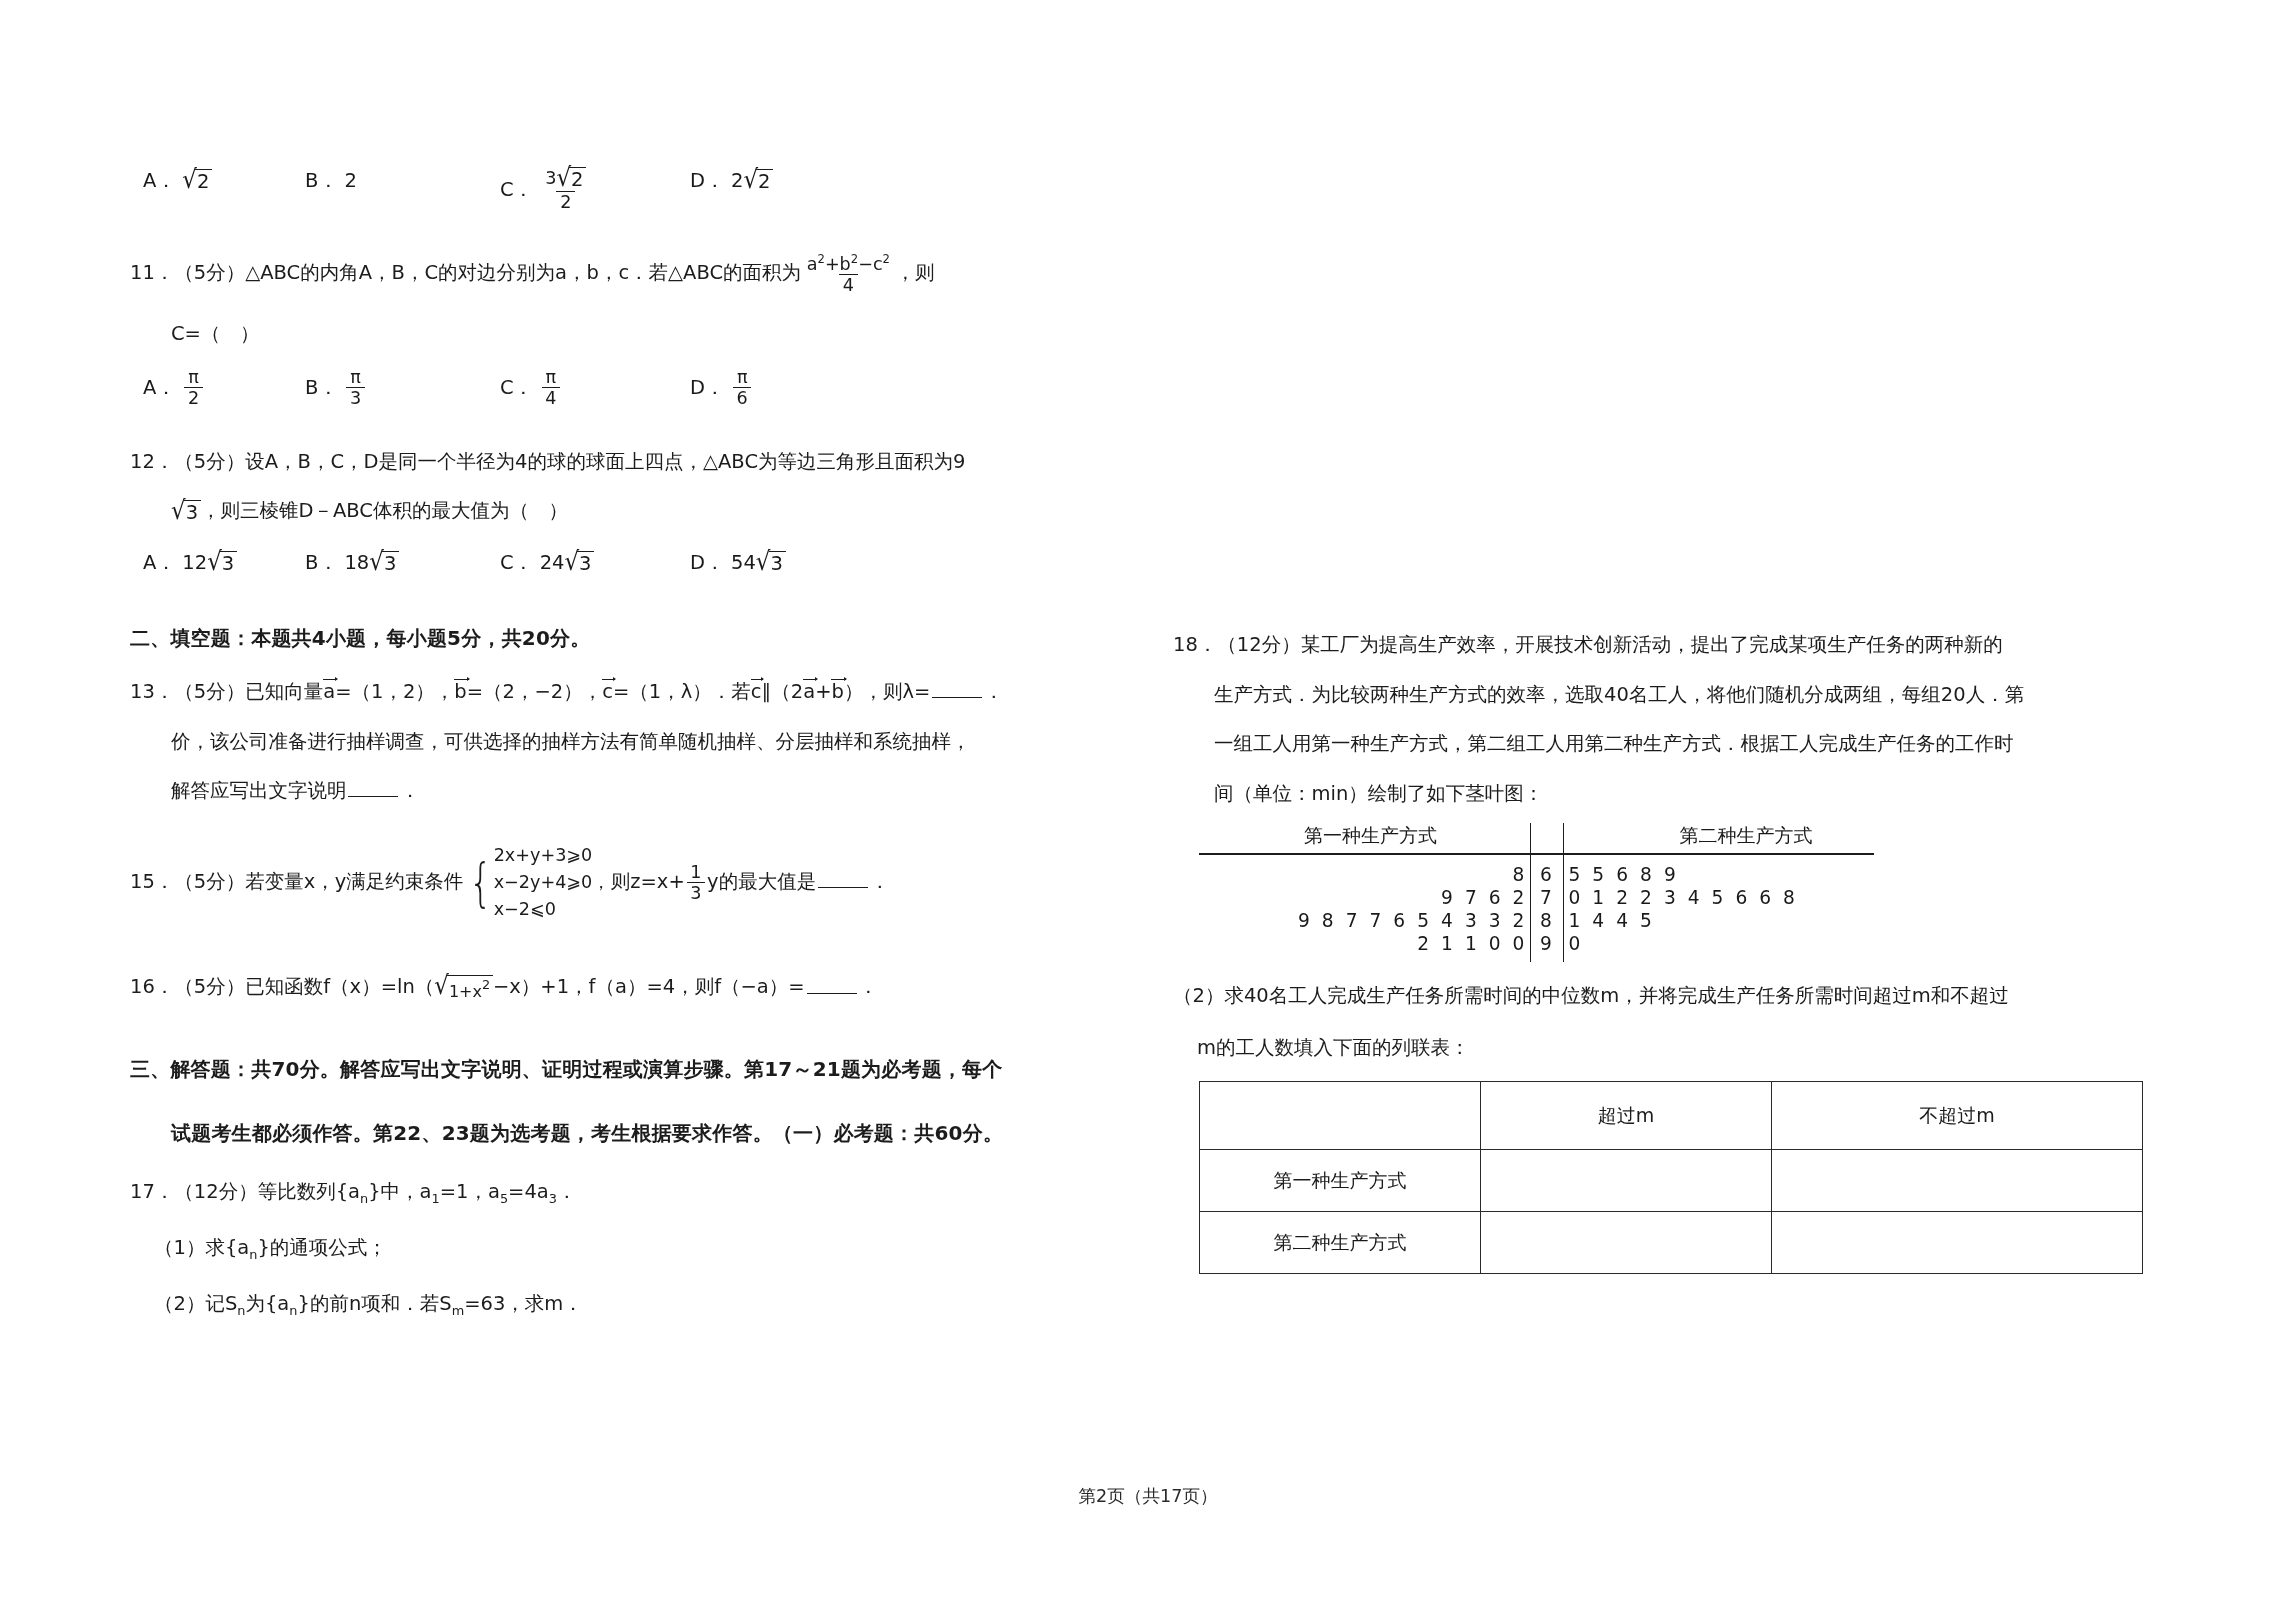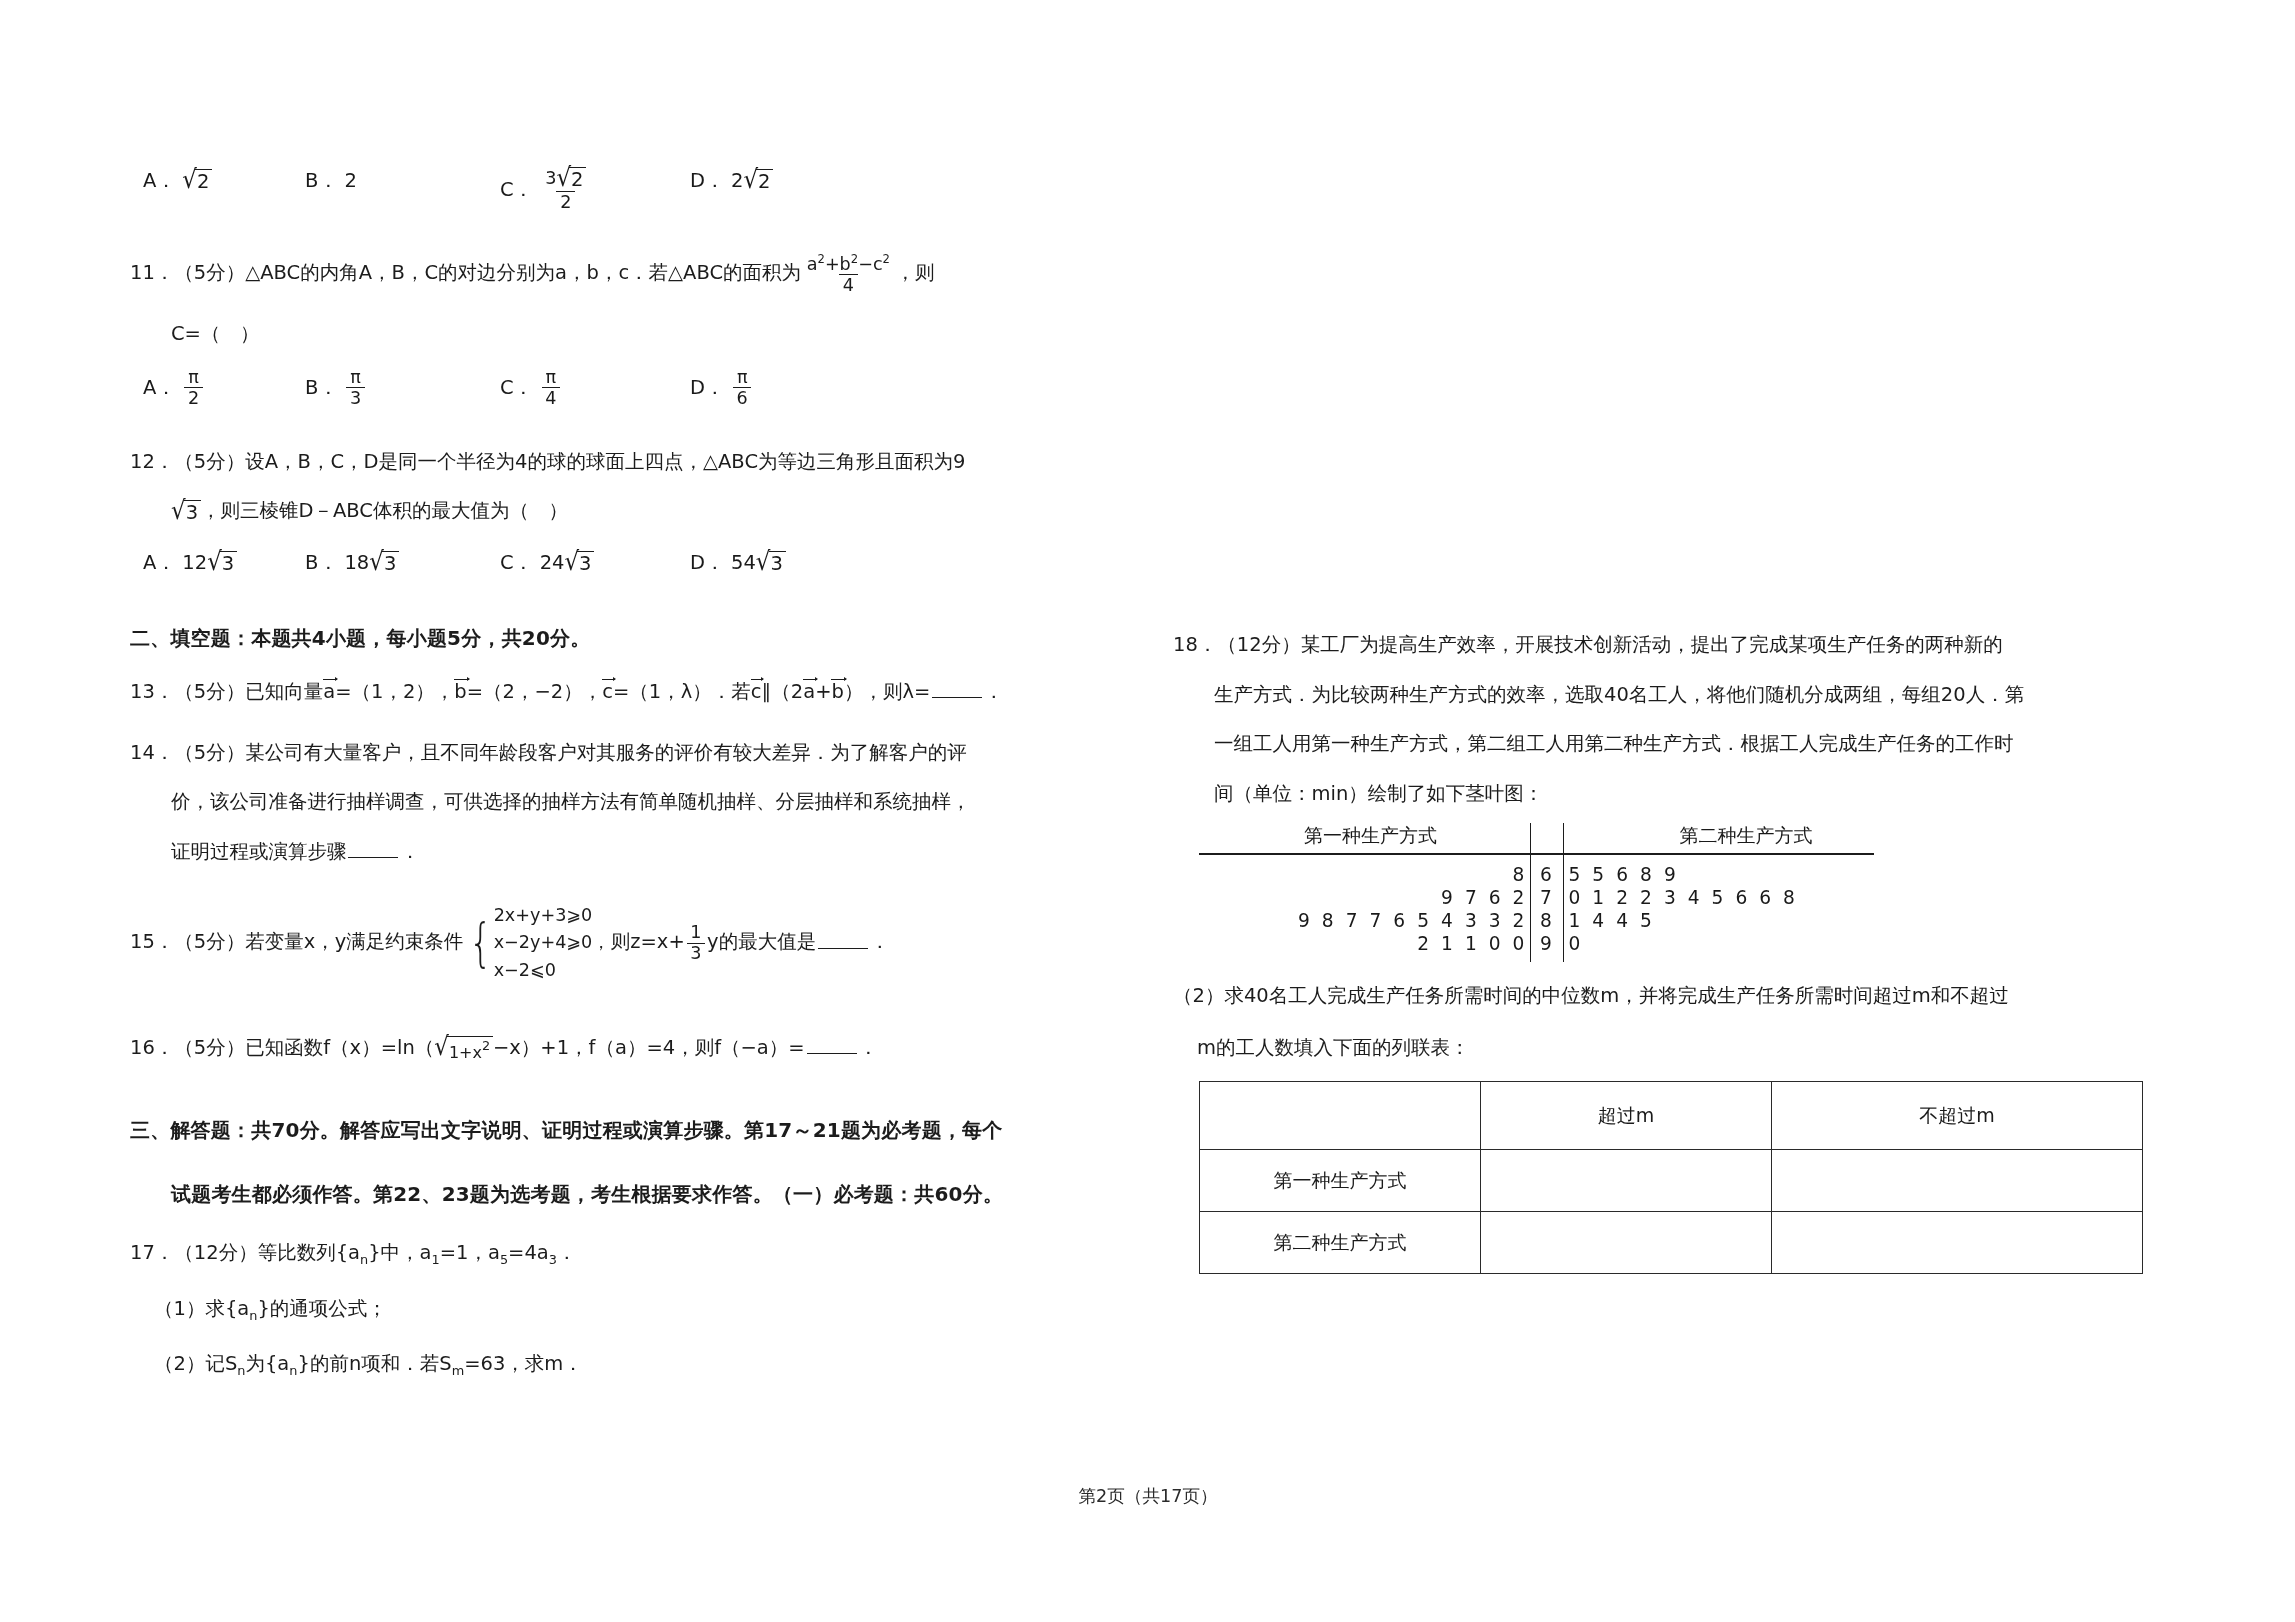--- a/index.html
+++ b/index.html
@@ -368,26 +368,23 @@
           </span>
       </div>
     </div>
 
     <div class="line sec-head" style="margin-top:52px;">二、填空题：本题共4小题，每小题5分，共20分。</div>
 
     <div class="line" style="margin-top:32px;">
       <span>13．</span><span>（5分）</span><span>已知向量</span><span class="vec">a</span><span>=（1，2），</span><span class="vec">b</span><span>=（2，−2），</span><span class="vec">c</span><span>=（1，λ）．若</span><span class="vec">c</span><span>∥（2</span><span class="vec">a</span><span>+</span><span class="vec">b</span><span>），则λ=</span><span class="blank"></span><span>．</span>
     </div>
 
-    <div class="line" style="margin-top:41px;">
-      <span>14．</span><span>（5分）</span><span>某公司有大量客户，且不同年龄段客户对其服务的评价有较大差异．为了解客户的评</span>
-    </div>
     <div class="line indent" style="margin-top:30px;">价，该公司准备进行抽样调查，可供选择的抽样方法有简单随机抽样、分层抽样和系统抽样，</div>
     <div class="line indent" style="margin-top:30px;">
-      <span>证明过程或演算步骤</span><span class="blank"></span><span>．</span>
+      <span>解答应写出文字说明</span><span class="blank"></span><span>．</span>
     </div>
 
     <div class="line" style="margin-top:41px;">
       <span>15．</span><span>（5分）</span><span>若变量x，y满足约束条件</span><span class="system">
           <span class="brace">{</span>
           <span class="rows">
             <span>2x+y+3⩾0</span>
             <span>x−2y+4⩾0，</span>
             <span>x−2⩽0</span>
           </span>

